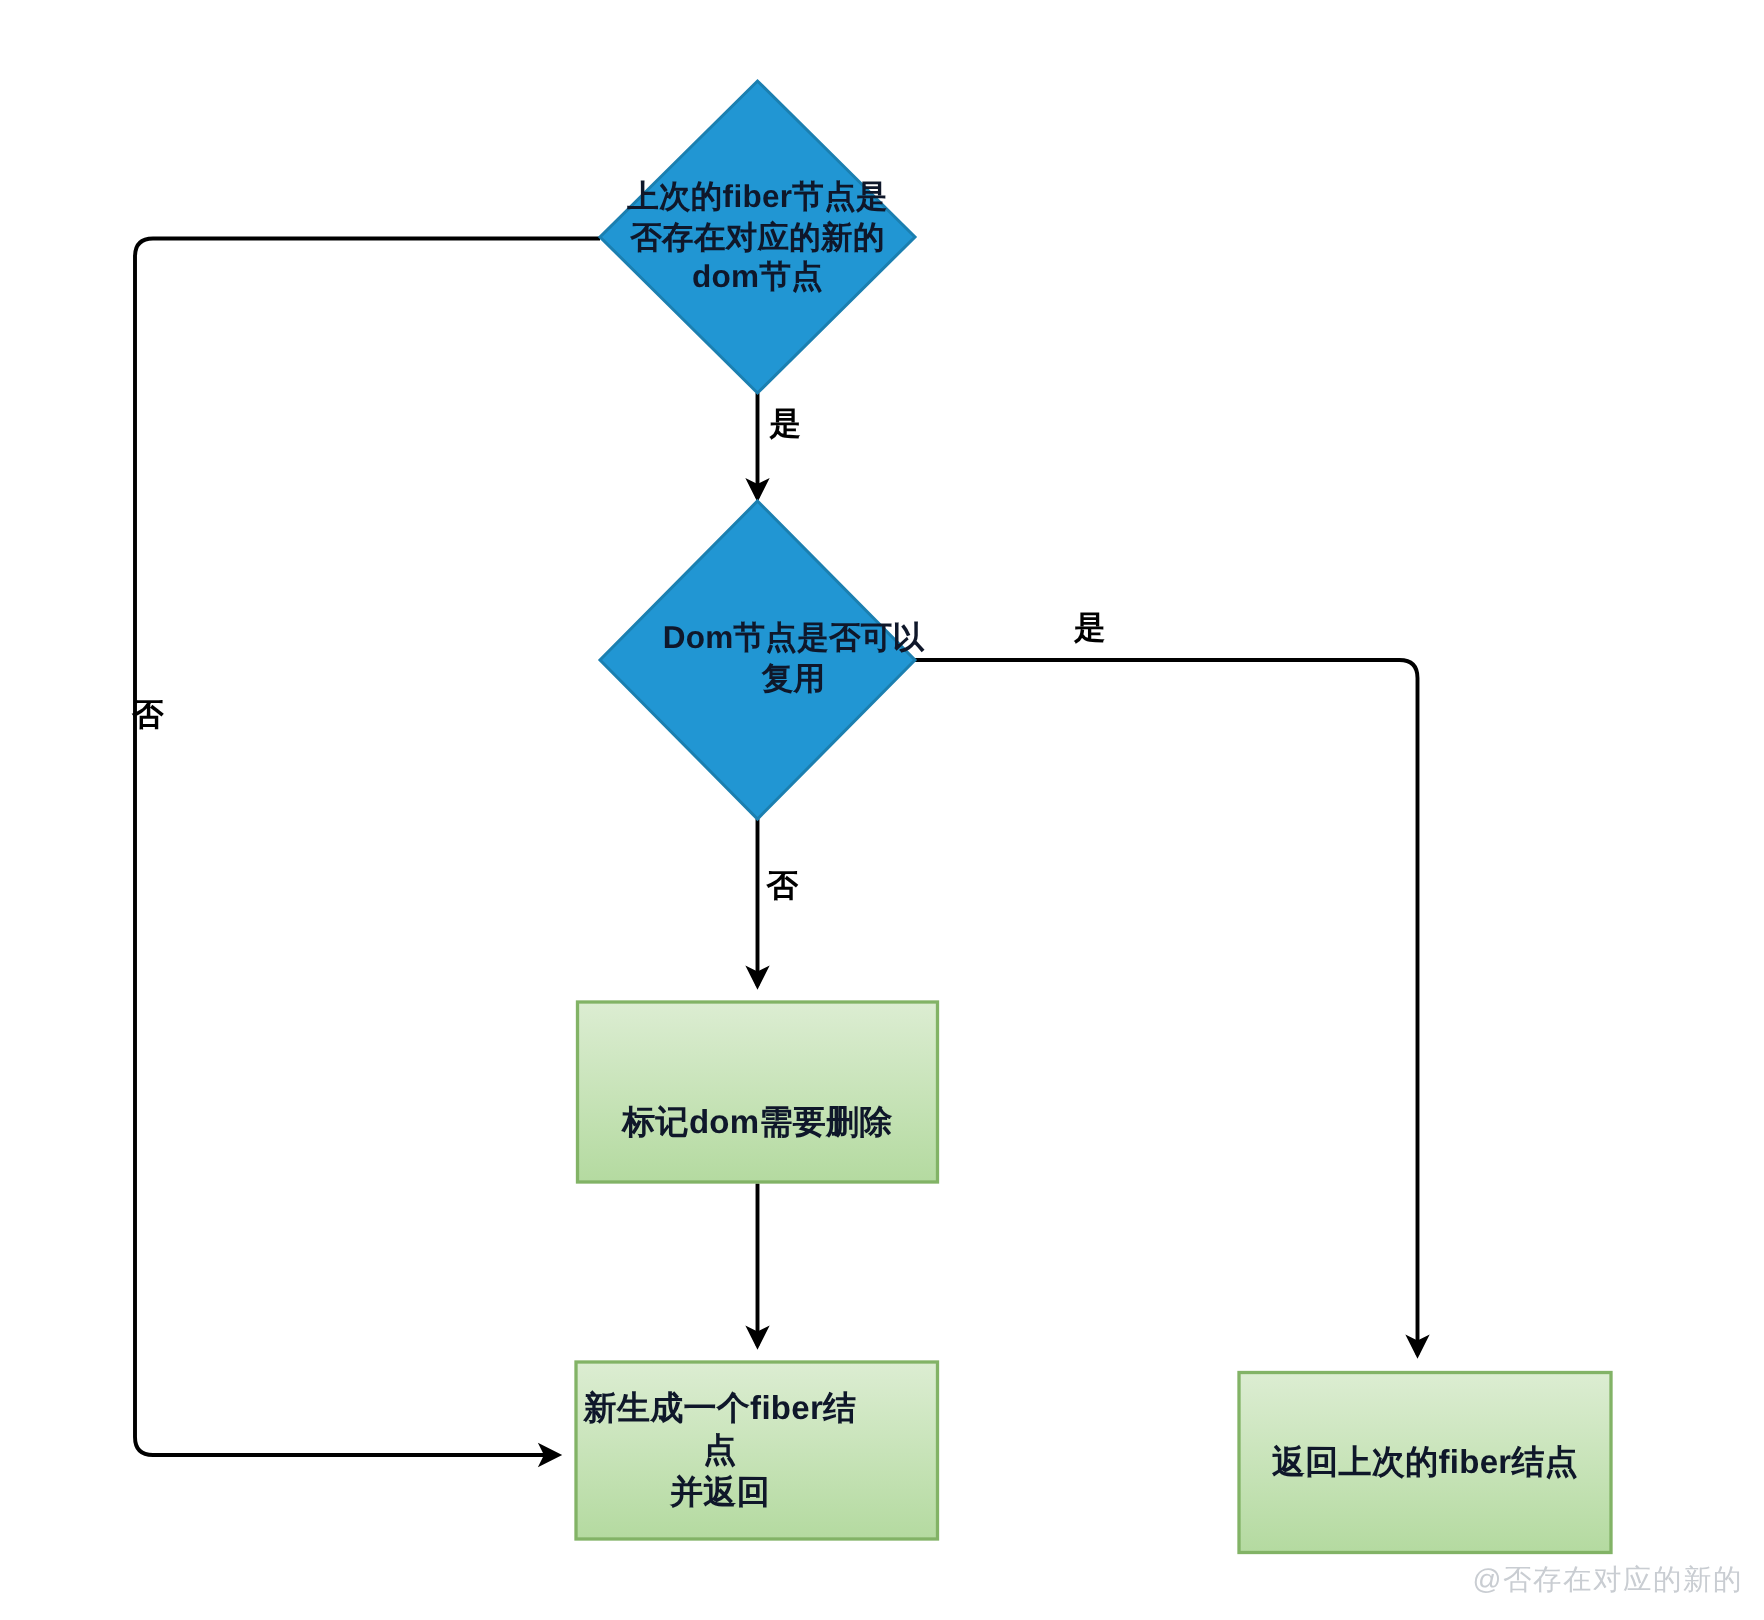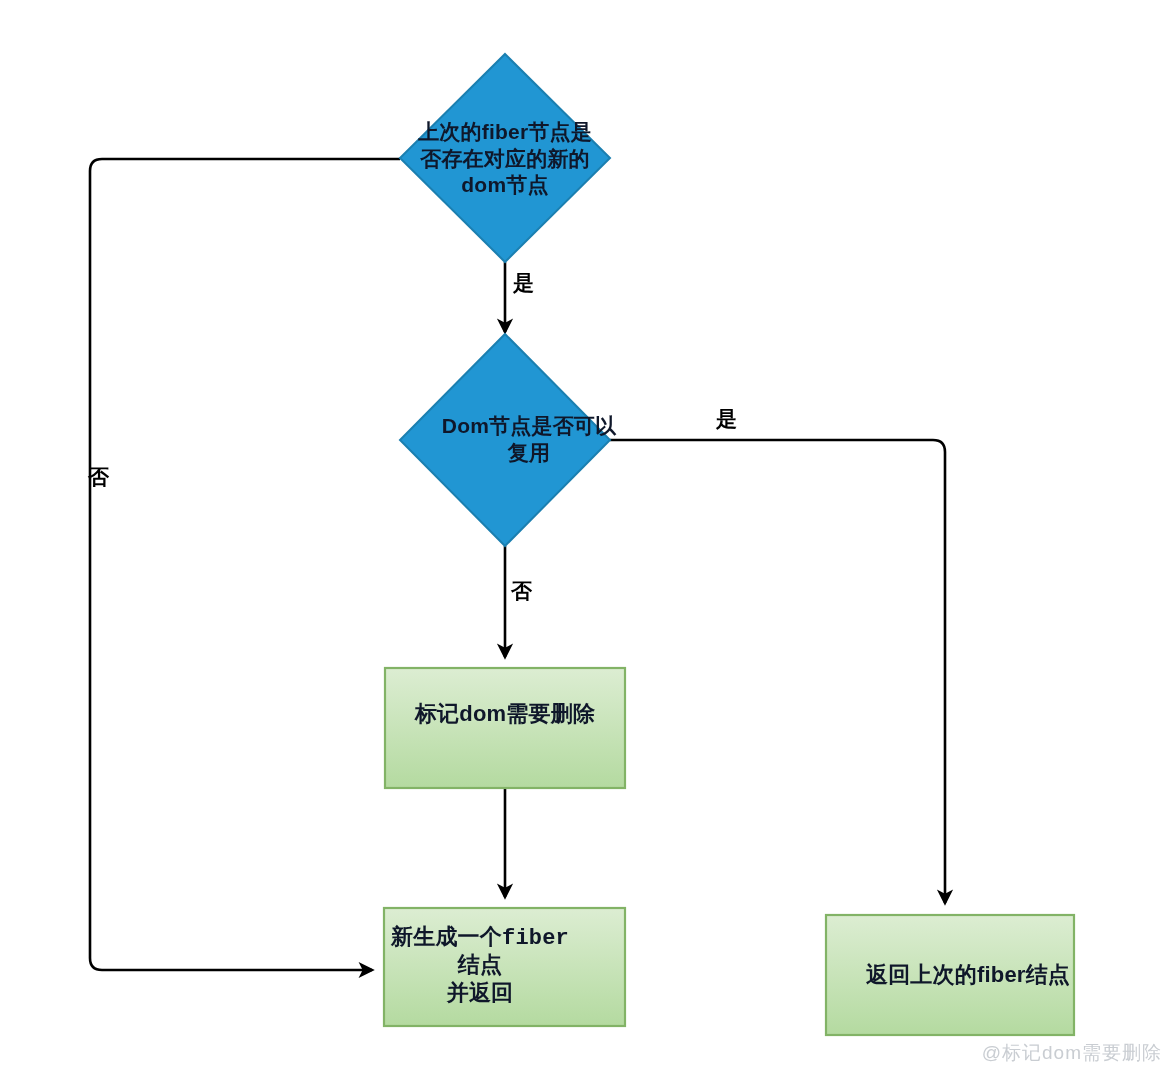--- a/index.html
+++ b/index.html
@@ -109,36 +109,36 @@
     <rect x="826" y="915" width="248" height="120" fill="url(#greenGrad)" stroke="#82b366" stroke-width="2.2"></rect>
   </svg>
 
   <div class="node-label decision-label" style="left:390px; top:106px; width:230px; height:106px;">上次的fiber节点是
 否存在对应的新的
 dom节点</div>
 
   <div class="node-label decision-label" style="left:416px; top:404px; width:226px; height:72px;">Dom节点是否可以
 复用</div>
 
-  <div class="node-label process-label" style="left:385px; top:654px; width:240px; height:120px;">标记dom需要删除</div>
+  <div class="node-label process-label" style="left:385px; top:688px; width:240px; height:120px;">标记dom需要删除</div>
 
-  <div class="node-label process-label" style="left:384px; top:908px; width:192px; height:118px;font-family:Liberation Mono, monospace;">新生成一个fiber结点
+  <div class="node-label process-label" style="left:384px; top:908px; width:192px; height:118px;">新生成一个fiber结点
 并返回</div>
 
-  <div class="node-label process-label" style="left:826px; top:915px; width:248px; height:120px;padding-left:18px;">返回上次的fiber结点</div>
+  <div class="node-label process-label" style="left:826px; top:915px; width:248px; height:120px;">返回上次的fiber结点</div>
 
   <div class="edge-label" style="left:88px; top:466px;">否</div>
 
   <div class="edge-label" style="left:513px; top:272px;">是</div>
 
   <div class="edge-label" style="left:716px; top:408px;">是</div>
 
   <div class="edge-label" style="left:511px; top:580px;">否</div>
 
   <div class="hit" style="left:400px; top:54px; width:210px; height:208px;"></div>
   <div class="hit" style="left:400px; top:334px; width:210px; height:212px;"></div>
   <div class="hit" style="left:385px; top:668px; width:240px; height:120px;"></div>
   <div class="hit" style="left:384px; top:908px; width:241px; height:118px;"></div>
   <div class="hit" style="left:826px; top:915px; width:248px; height:120px;"></div>
 
-  <div class="watermark">@标记dom需要删除</div>
+  <div class="watermark">@否存在对应的新的</div>
 
 </div>
 
 </body></html>

